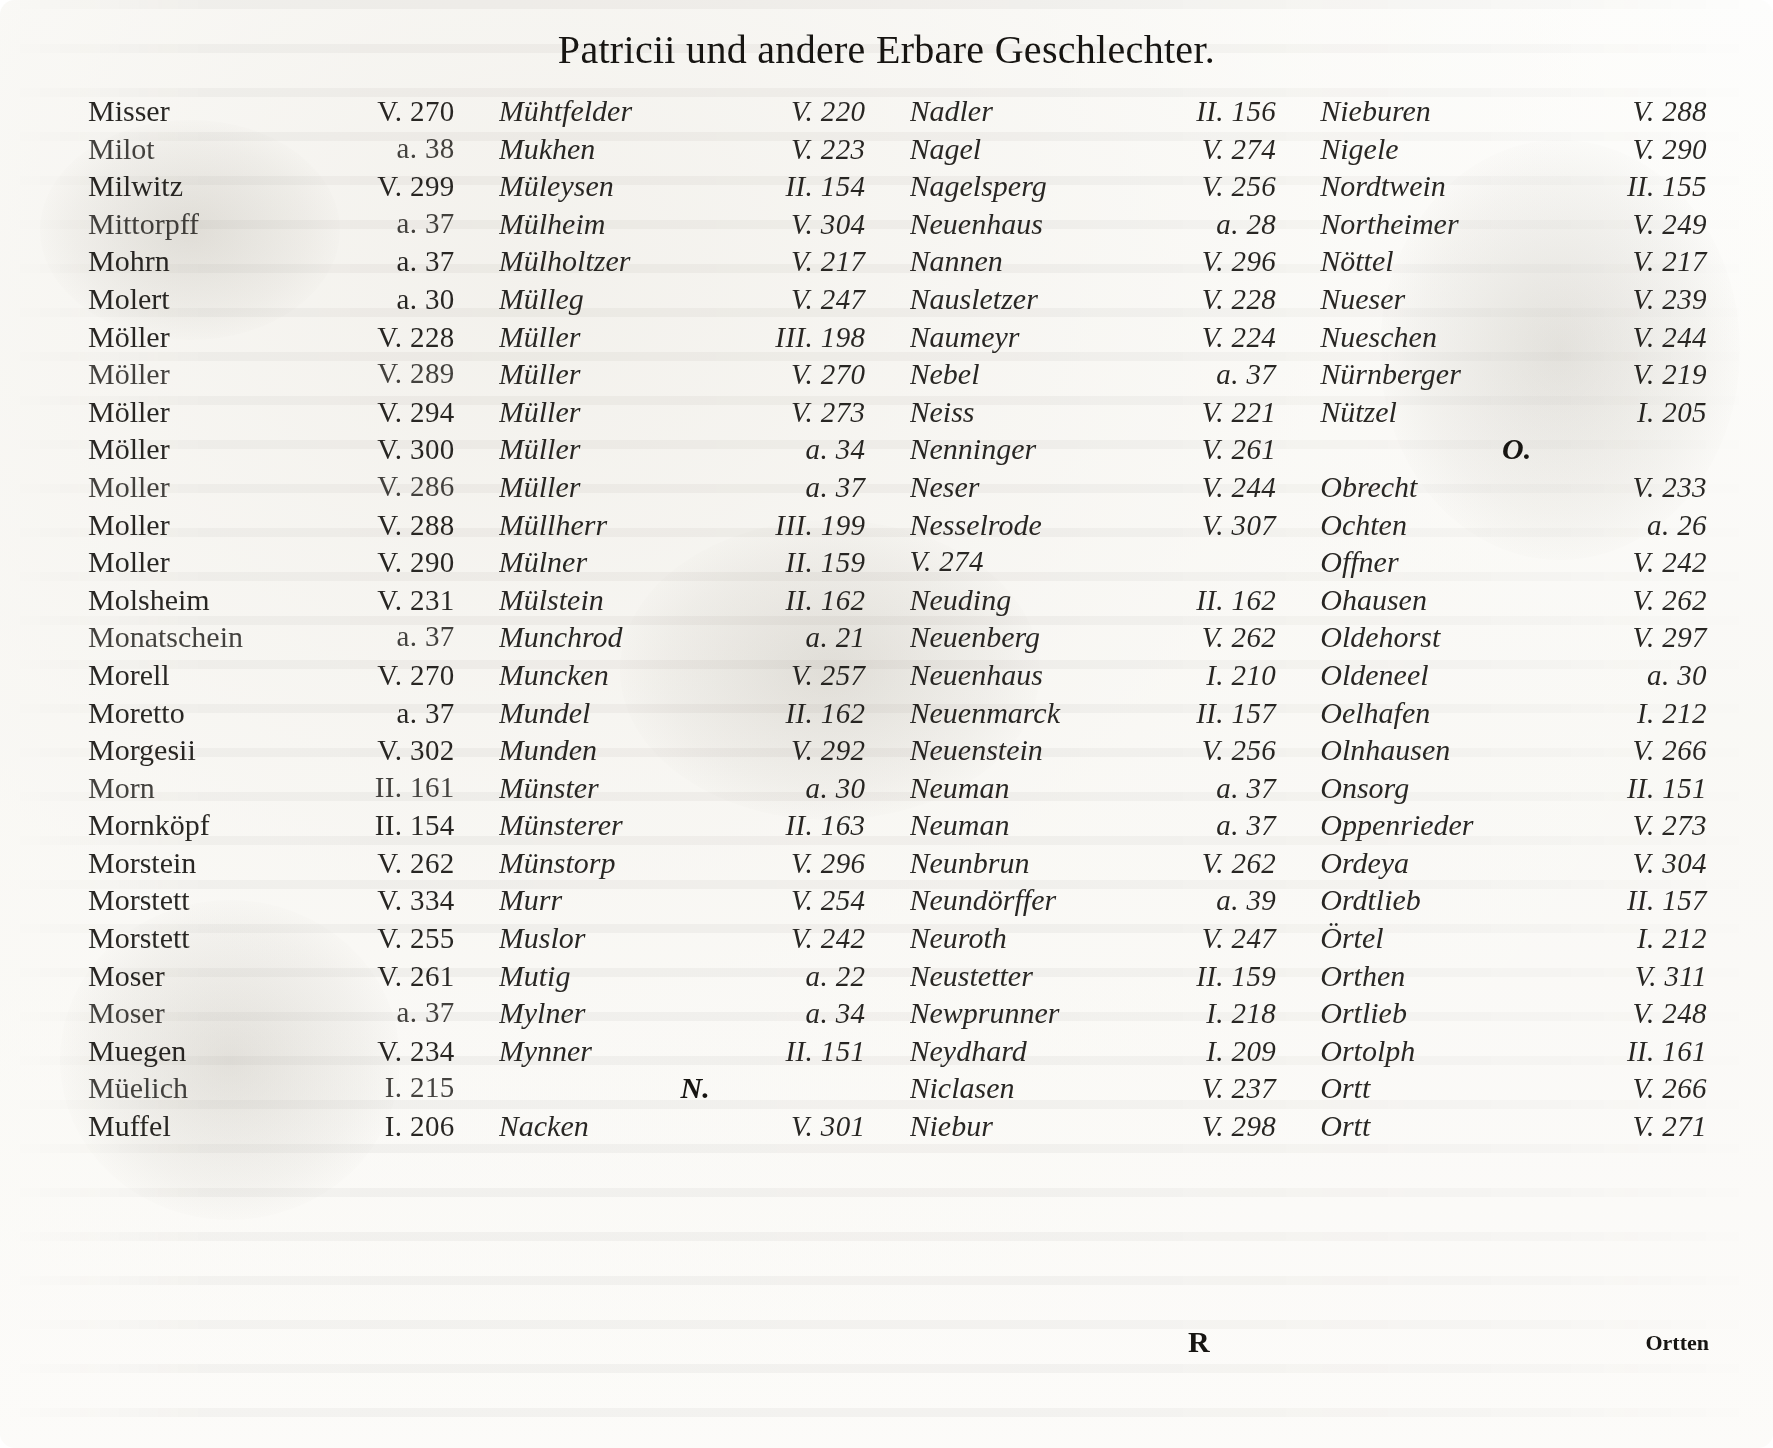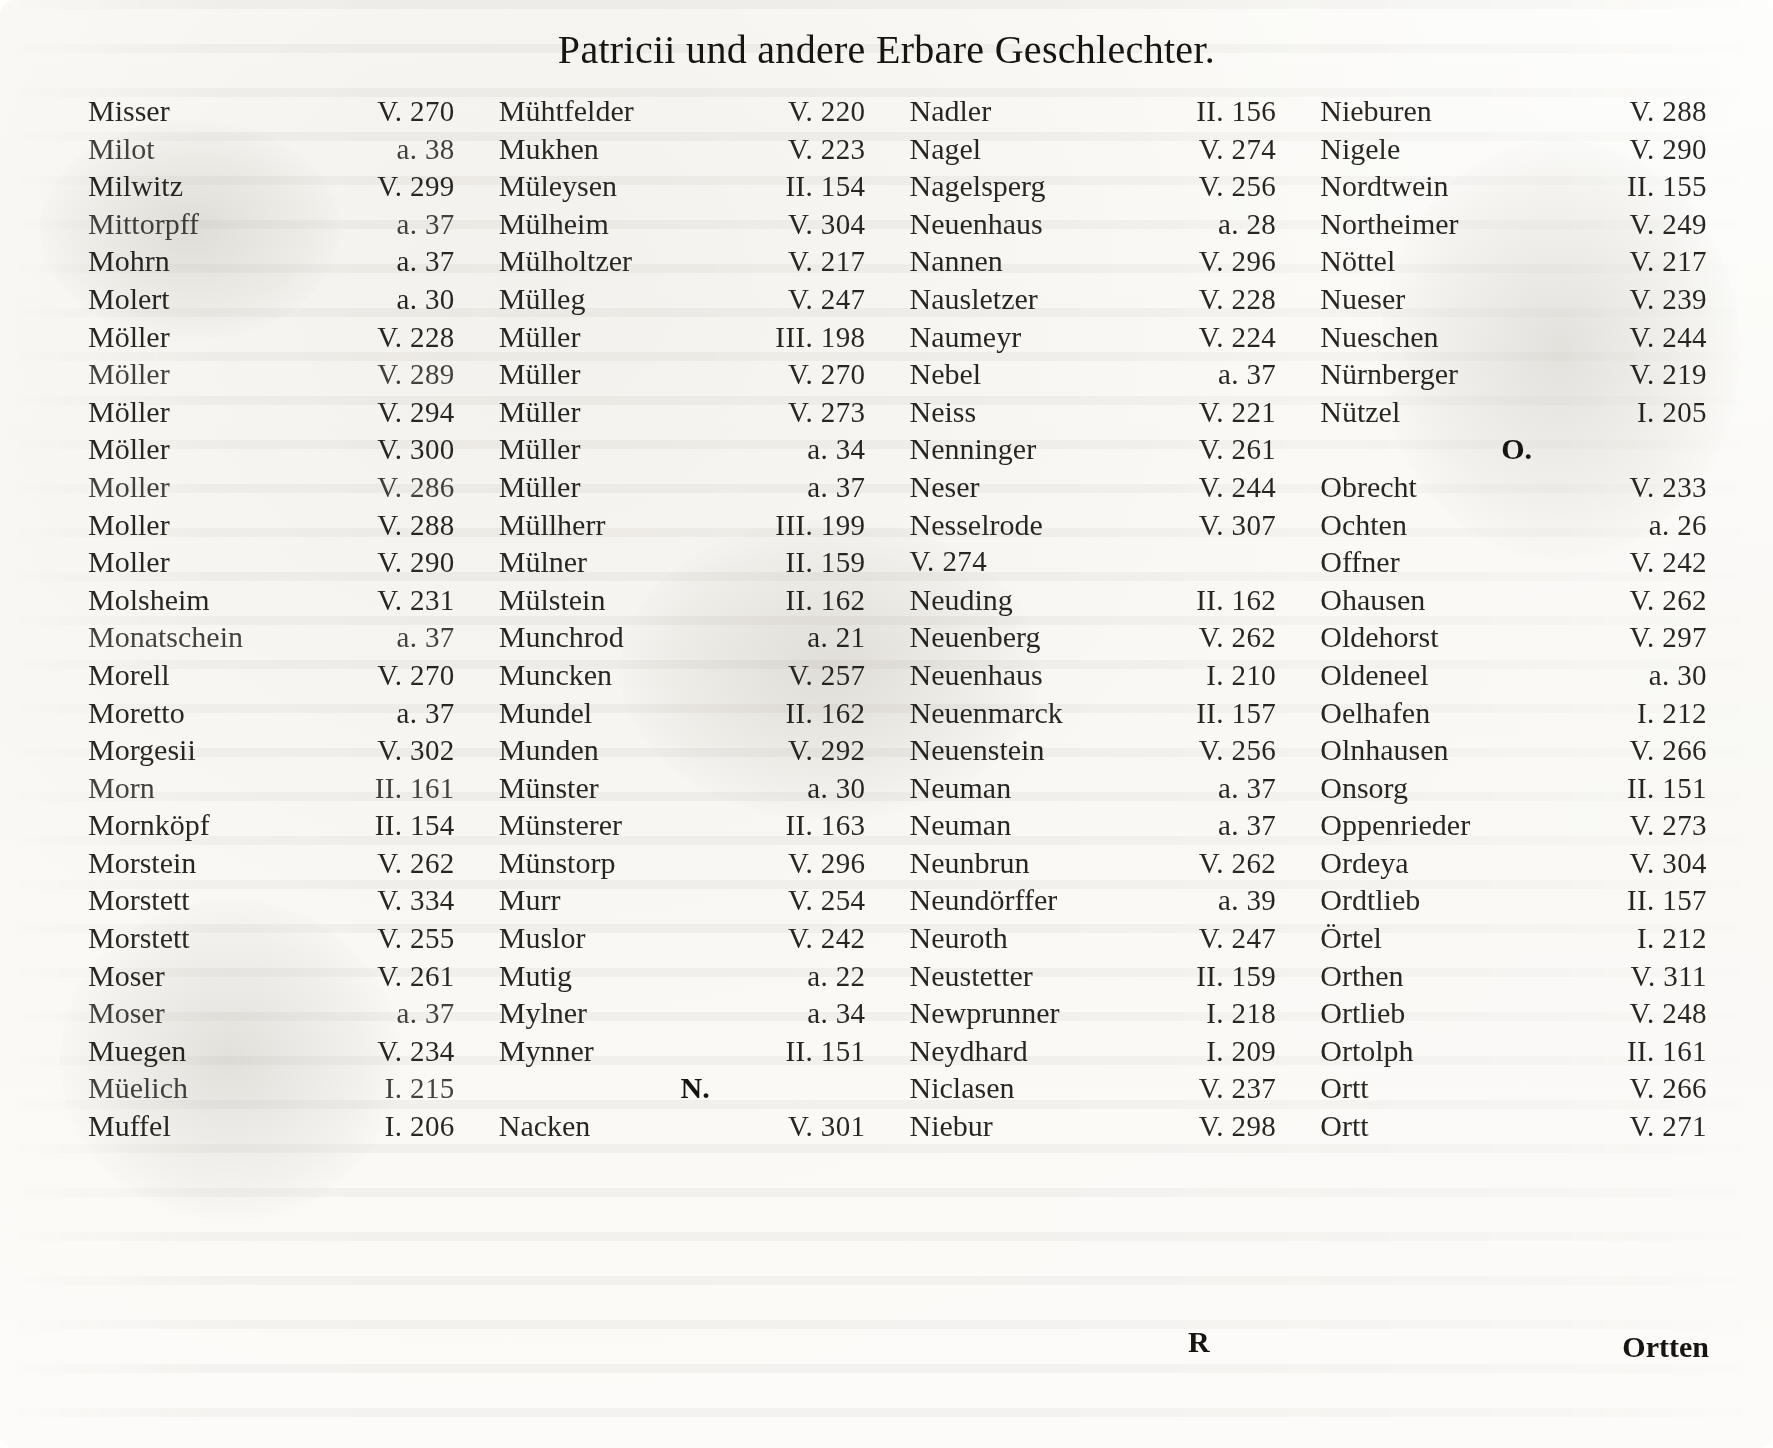--- a/index.html
+++ b/index.html
@@ -56,21 +56,21 @@
     top: 92px;
     left: 88px;
     right: 60px;
     display: flex;
     gap: 8px;
   }
   .col {
     flex: 1 1 0;
     position: relative;
   }
-  .col + .col { padding-left: 10px; }
+  .col + .col { padding-left: 10px; font-style: italic; }
   .row {
     display: flex;
     align-items: baseline;
     height: 37.6px;
     font-size: 30px;
     line-height: 37.6px;
     white-space: nowrap;
   }
   .nm {
     flex: 1 1 auto;
@@ -87,32 +87,32 @@
     height: 37.6px;
     line-height: 37.6px;
     font-size: 30px;
     text-align: center;
     font-weight: 600;
   }
   .catch {
     position: absolute;
     right: 64px;
     top: 1330px;
-    font-size: 30px;
+    font-size: 22px;
     font-weight: 700;
   }
   .sig {
     position: absolute;
     left: 1188px;
     top: 1325px;
     font-size: 30px;
     font-weight: 700;
   }
   .inkvar-1 { opacity: 0.92; }
-  .inkvar-2 { opacity: 0.8; }
+  .inkvar-2 { opacity: 0.8; align-items: flex-end; }
 </style>
 </head>
 <body>
 
 <div class="page">
   <div class="ghost"></div>
   <div class="smudge" style="left:40px; top:120px; width:300px; height:220px;"></div>
   <div class="smudge" style="left:60px; top:900px; width:340px; height:320px;"></div>
   <div class="smudge" style="left:1380px; top:140px; width:360px; height:420px;"></div>
   <div class="smudge" style="left:620px; top:520px; width:420px; height:300px;"></div>

